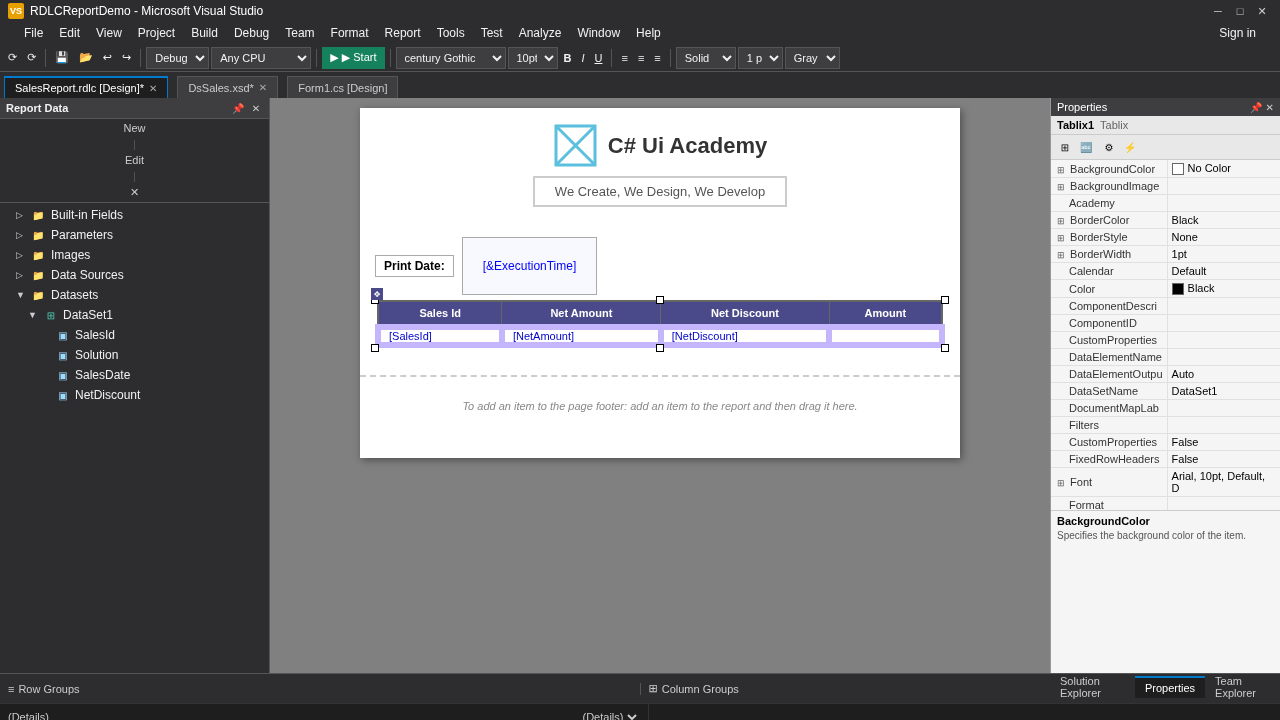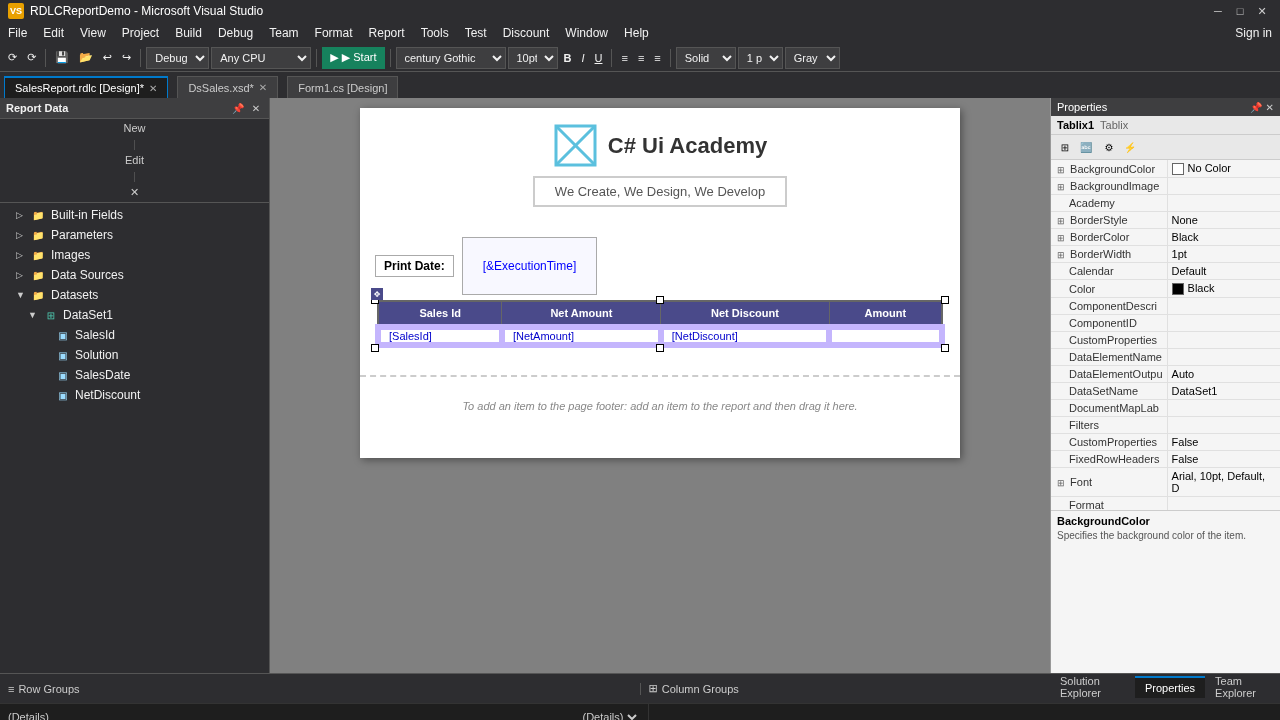--- a/index.html
+++ b/index.html
@@ -6,21 +6,21 @@
     body { font-family: 'Segoe UI', Arial, sans-serif; font-size: 11px; background: #d4d0c8; overflow: hidden; width: 1280px; height: 720px; }
 
     
     .title-bar { background: #2d2d30; color: #fff; height: 22px; display: flex; align-items: center; padding: 0 8px; font-size: 12px; }
     .title-bar-icon { width: 16px; height: 16px; margin-right: 6px; background: #e8a000; border-radius: 2px; display: inline-flex; align-items: center; justify-content: center; font-size: 9px; color: #fff; font-weight: bold; }
     .title-bar-text { flex: 1; }
     .title-bar-controls { display: flex; gap: 2px; }
     .title-bar-btn { width: 20px; height: 14px; display: flex; align-items: center; justify-content: center; font-size: 11px; color: #ccc; cursor: pointer; }
 
     
-    .menu-bar { background: #2d2d30; color: #f1f1f1; height: 22px; display: flex; align-items: center; padding: 0 0; font-size: 12px; justify-content: flex-end; }
+    .menu-bar { background: #2d2d30; color: #f1f1f1; height: 22px; display: flex; align-items: center; padding: 0 16px; font-size: 12px; justify-content: flex-end; }
     .menu-item { padding: 2px 8px; cursor: pointer; height: 22px; display: flex; align-items: center; }
 
     
     .toolbar { background: #2d2d30; height: 28px; display: flex; align-items: center; padding: 0 4px; gap: 2px; border-bottom: 1px solid #555; }
     .toolbar-btn { height: 22px; padding: 0 4px; background: transparent; border: none; color: #f1f1f1; font-size: 11px; cursor: pointer; display: flex; align-items: center; }
     .toolbar-sep { width: 1px; height: 18px; background: #555; margin: 0 3px; }
     .toolbar-select { height: 22px; font-size: 11px; background: #3e3e40; color: #f1f1f1; border: 1px solid #555; padding: 0 4px; cursor: pointer; }
     .toolbar-green-btn { background: #16825d; color: white; border: none; padding: 2px 8px; height: 22px; font-size: 11px; cursor: pointer; display: flex; align-items: center; gap: 3px; }
 
     
@@ -130,21 +130,21 @@
   <span class="menu-item">Edit</span>
   <span class="menu-item">View</span>
   <span class="menu-item">Project</span>
   <span class="menu-item">Build</span>
   <span class="menu-item">Debug</span>
   <span class="menu-item">Team</span>
   <span class="menu-item">Format</span>
   <span class="menu-item">Report</span>
   <span class="menu-item">Tools</span>
   <span class="menu-item">Test</span>
-  <span class="menu-item">Discount</span>
+  <span class="menu-item">Analyze</span>
   <span class="menu-item">Window</span>
   <span class="menu-item">Help</span>
   <span style="flex:1"></span>
   <span class="menu-item">Sign in</span>
 </div>
 
 <div class="toolbar">
   <button class="toolbar-btn">⟳</button>
   <button class="toolbar-btn">⟳</button>
   <div class="toolbar-sep"></div>
@@ -376,26 +376,26 @@
             </tr>
             <tr>
               <td class="prop-name"><span class="expand-icon">⊞ </span>BackgroundImage</td>
               <td class="prop-value"></td>
             </tr>
             <tr>
               <td class="prop-name" style="padding-left: 18px;">Academy</td>
               <td class="prop-value"></td>
             </tr>
             <tr>
+              <td class="prop-name"><span class="expand-icon">⊞ </span>BorderColor</td>
+              <td class="prop-value">Black</td>
+            </tr>
+            <tr>
               <td class="prop-name"><span class="expand-icon">⊞ </span>BorderStyle</td>
               <td class="prop-value">None</td>
-            </tr>
-            <tr>
-              <td class="prop-name"><span class="expand-icon">⊞ </span>BorderColor</td>
-              <td class="prop-value">Black</td>
             </tr>
             <tr>
               <td class="prop-name"><span class="expand-icon">⊞ </span>BorderWidth</td>
               <td class="prop-value">1pt</td>
             </tr>
             <tr>
               <td class="prop-name" style="padding-left: 18px;">Calendar</td>
               <td class="prop-value">Default</td>
             </tr>
             <tr>

